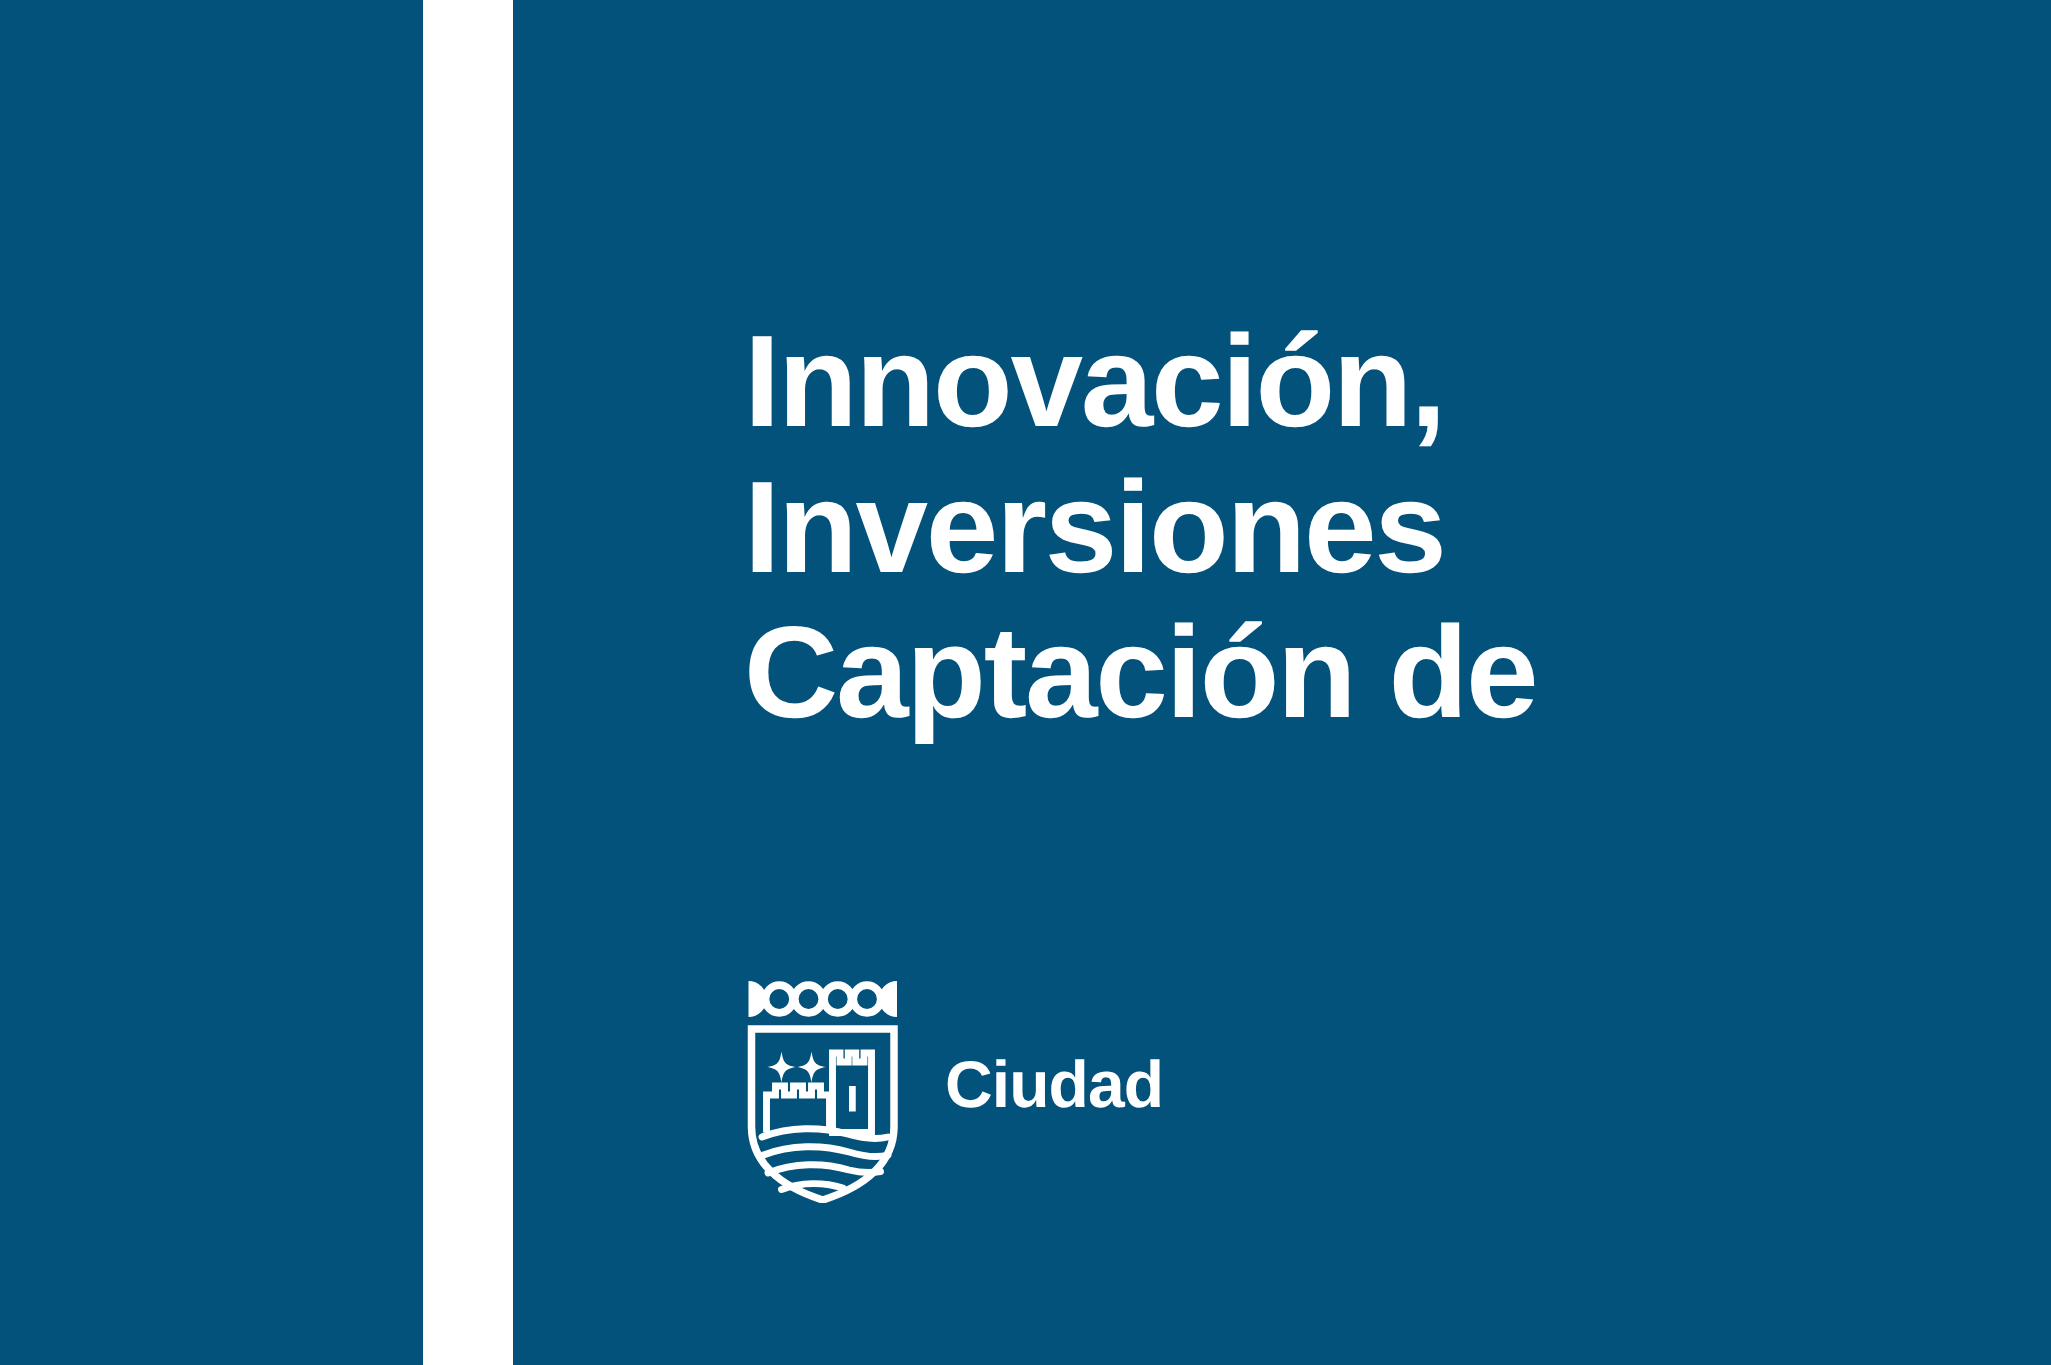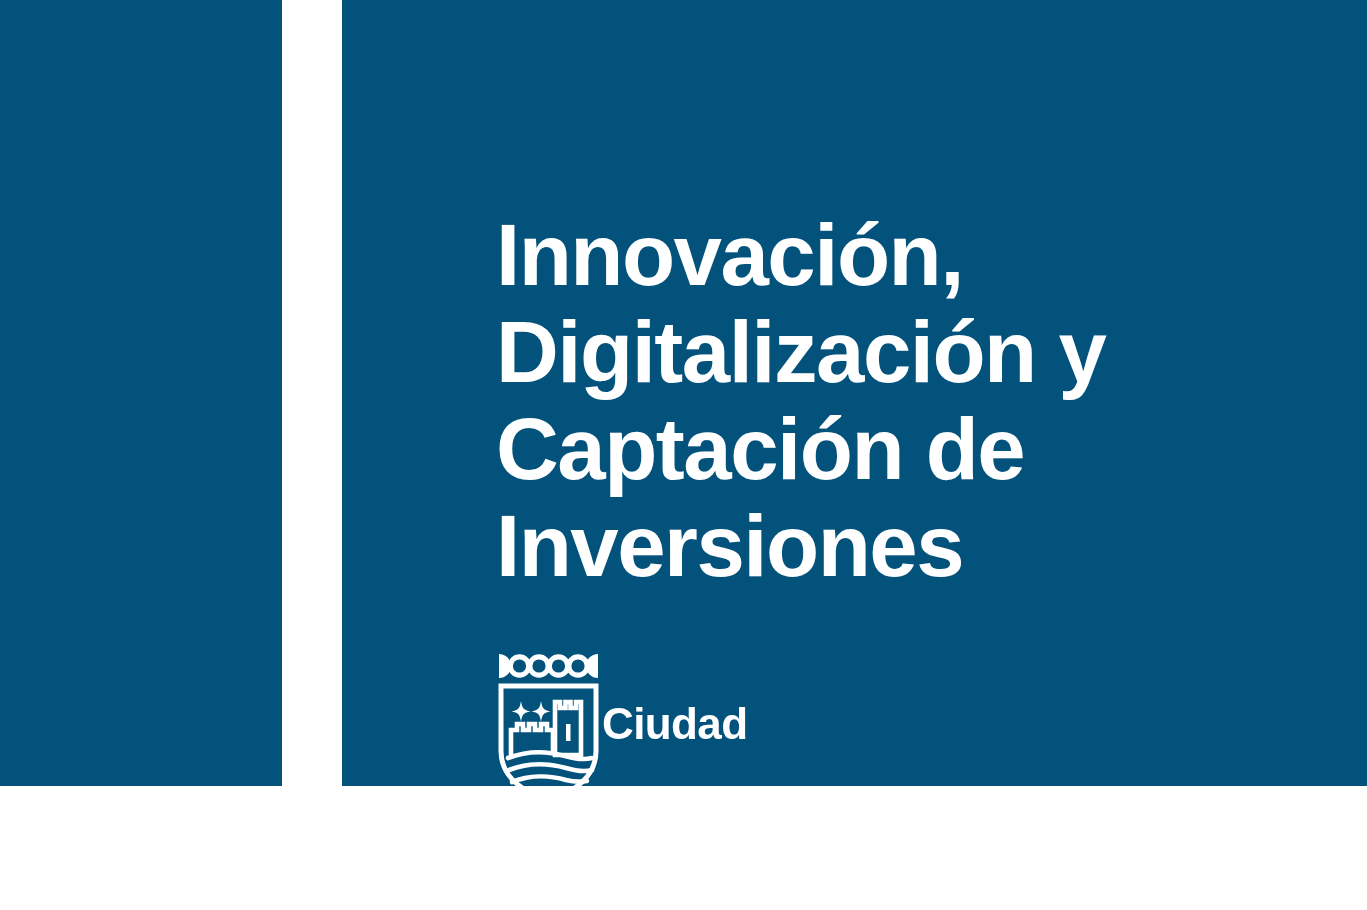--- a/index.html
+++ b/index.html
@@ -3,21 +3,21 @@
 <meta charset="utf-8">
 <style>
   html, body {
     margin: 0;
     padding: 0;
     background: #ffffff;
   }
   .slide {
     position: relative;
     width: 1367px;
-    height: 786px;
+    height: 910px;
     background: #ffffff;
     overflow: hidden;
     font-family: "Liberation Sans", sans-serif;
   }
   
   .band-left {
     position: absolute;
     left: 0;
     top: 0;
     width: 282px;
@@ -70,20 +70,21 @@
     flex-direction: row;
     align-items: center;
   }
   .crest {
     width: 107px;
     height: 150px;
     display: block;
     flex: 0 0 auto;
   }
   .logo-text {
+    margin-left: 28px;
     display: flex;
     flex-direction: column;
     justify-content: center;
     padding-bottom: 6px;
   }
   .logo-text-line {
     display: block;
     color: #ffffff;
     font-family: "Liberation Sans", sans-serif;
     font-weight: bold;
@@ -97,23 +98,22 @@
 <body>
 
 <div class="slide">
 
   <div class="band-left"></div>
   <div class="gutter"></div>
   <div class="band-main"></div>
 
   <div class="title-block">
     <span class="title-line">Innovación,</span>
-    <span class="title-line">Digitalización y</span>
+    <span class="title-line">Inversiones</span>
     <span class="title-line">Captación de</span>
-    <span class="title-line">Inversiones</span>
   </div>
 
   <div class="logo-lockup">
 
     <svg class="crest" viewBox="0 0 107 150" aria-hidden="true">
 
       <g fill="#ffffff">
 
         <path d="M4 2 L4 26 A12 12 0 0 0 4 2 Z"></path>
       </g>

